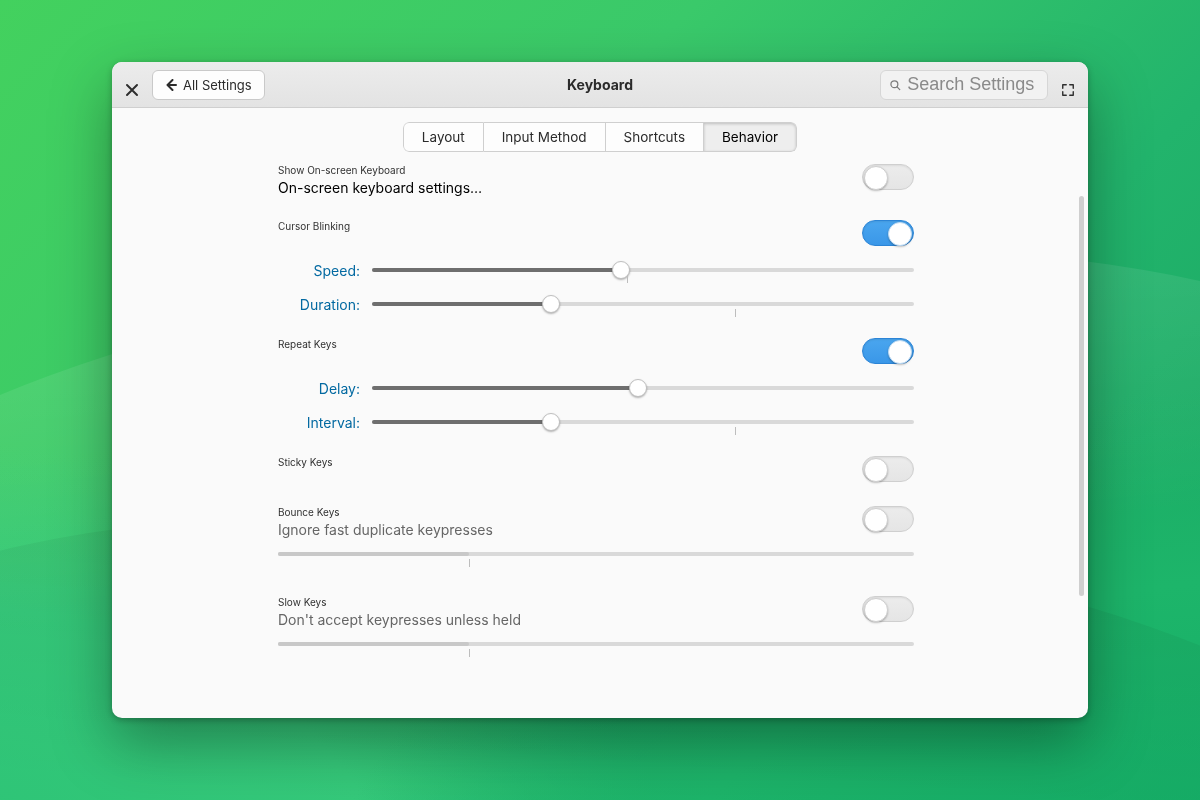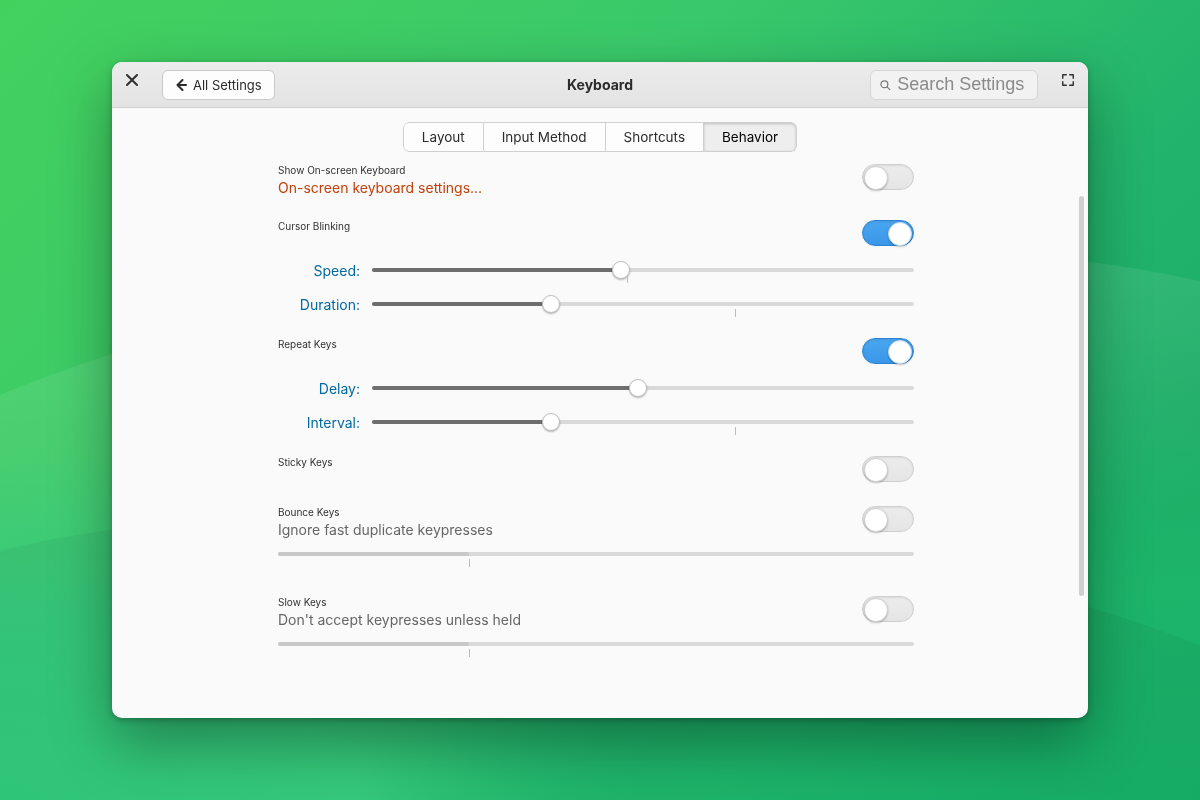--- a/index.html
+++ b/index.html
@@ -34,21 +34,21 @@
 
   
   .headerbar {
     height: 46px; flex: 0 0 46px;
     background: linear-gradient(#ececec, #e3e3e3);
     border-bottom: 1px solid #cfcfcf;
     display: flex; align-items: center;
     padding: 0 10px;
     gap: 10px;
   }
-  .hb-left, .hb-right { display: flex; align-items: flex-start; gap: 20px; }
+  .hb-left, .hb-right { display: flex; align-items: flex-end; gap: 10px; }
   .hb-left  { width: 300px; justify-content: flex-start; }
   .hb-right { width: 300px; justify-content: flex-end; }
   .hb-title { flex: 1; text-align: center; font-weight: 700; color: #2b2b2b; font-size: 14px; }
 
   .icon-btn {
     width: 20px; height: 20px; display: inline-flex; align-items: center; justify-content: center;
     color: #2e2e2e; cursor: pointer;
   }
   .icon-btn svg { width: 14px; height: 14px; display: block; }
 
@@ -128,21 +128,21 @@
 
   .section { margin-bottom: 24px; }
   .row {
     display: flex; align-items: flex-start; justify-content: space-between;
   }
   .title {
     font-weight: 400; font-size: 10px; color: #313131;
     margin-bottom: 3px;
   }
   .sub   { font-size: 14px; color: #666; }
-  .link  { font-size: 14px; color: #c2410c; cursor: pointer; }
+  .link  { font-size: 14px; color: #000000; cursor: pointer; }
 
   
   .switch {
     position: relative; width: 52px; height: 26px; border-radius: 999px;
     background: linear-gradient(#ececec,#e5e5e5);
     border: 1px solid #cfcfcf;
     box-shadow: inset 0 1px 2px rgba(0,0,0,0.08);
     cursor: pointer; flex: 0 0 auto;
   }
   .switch::after {

